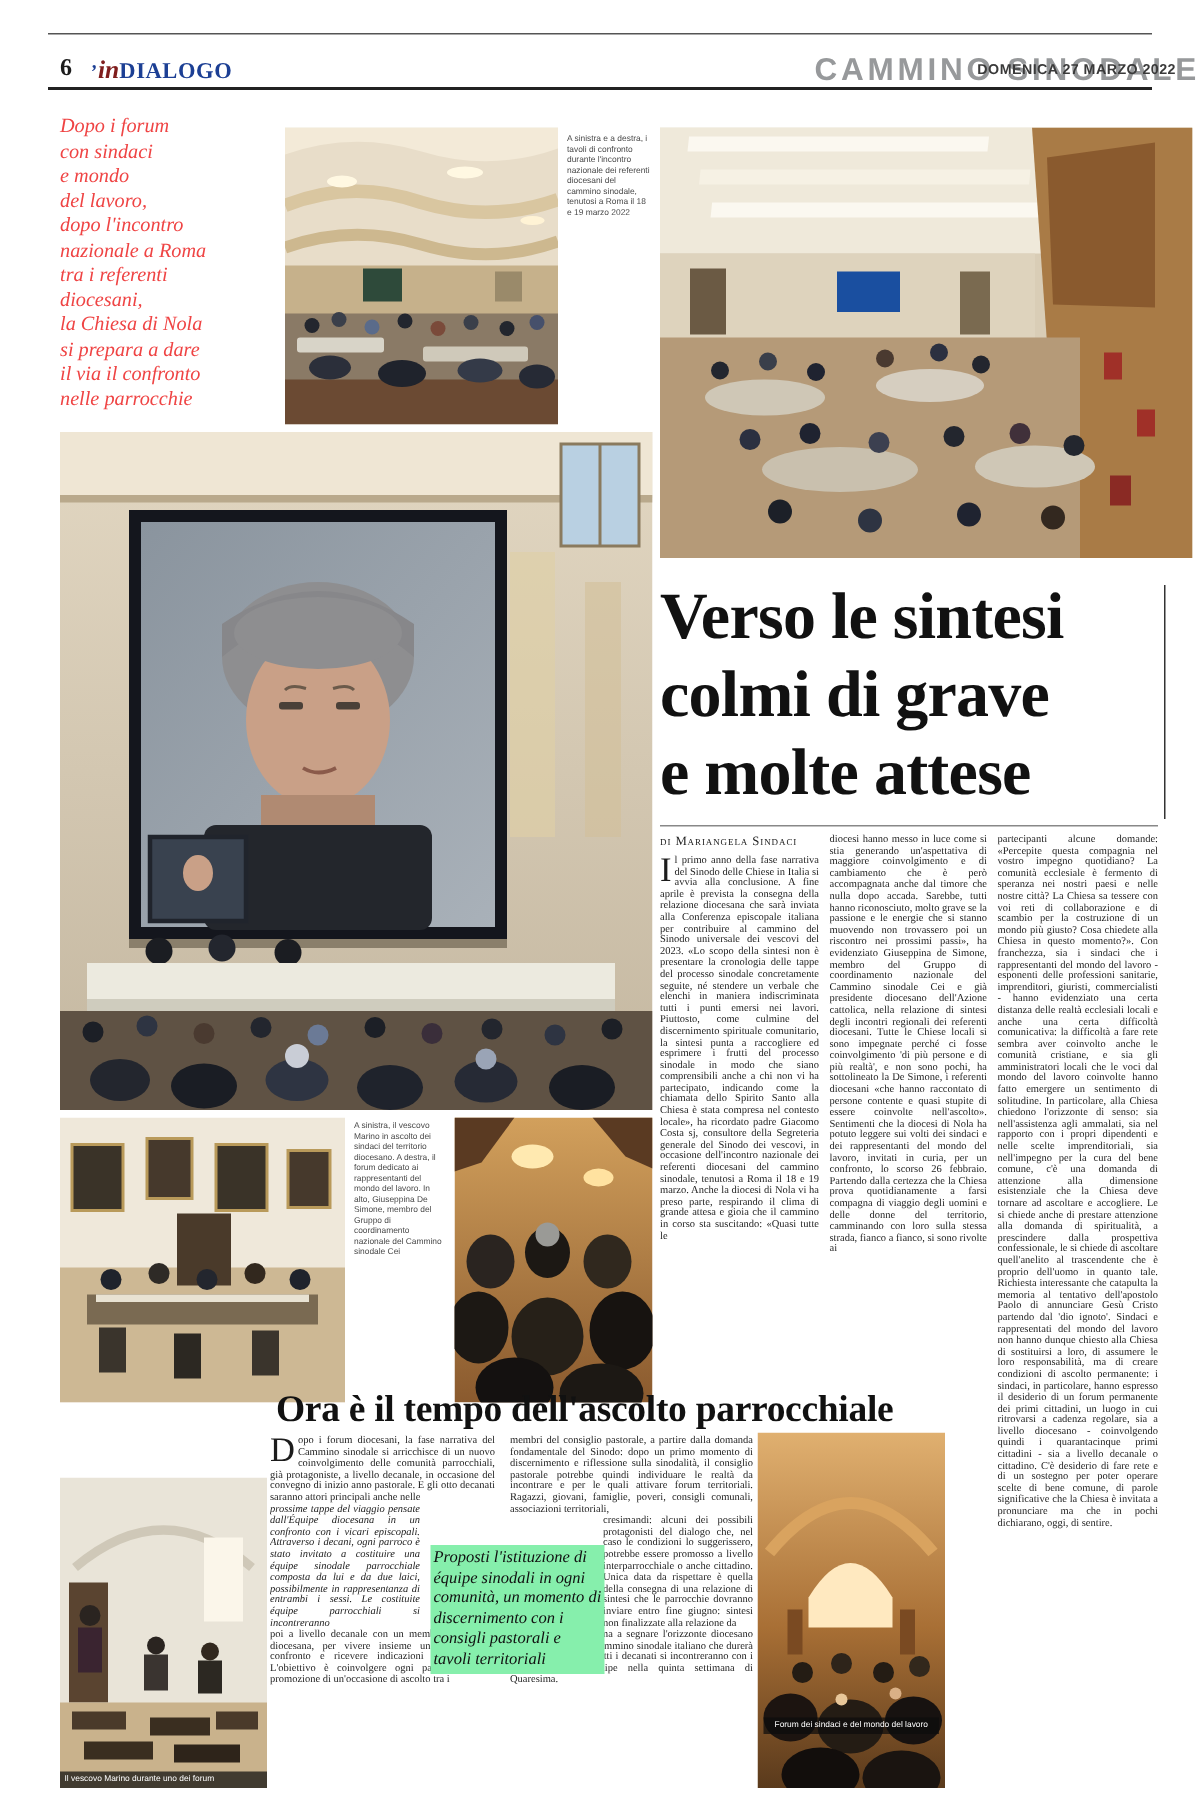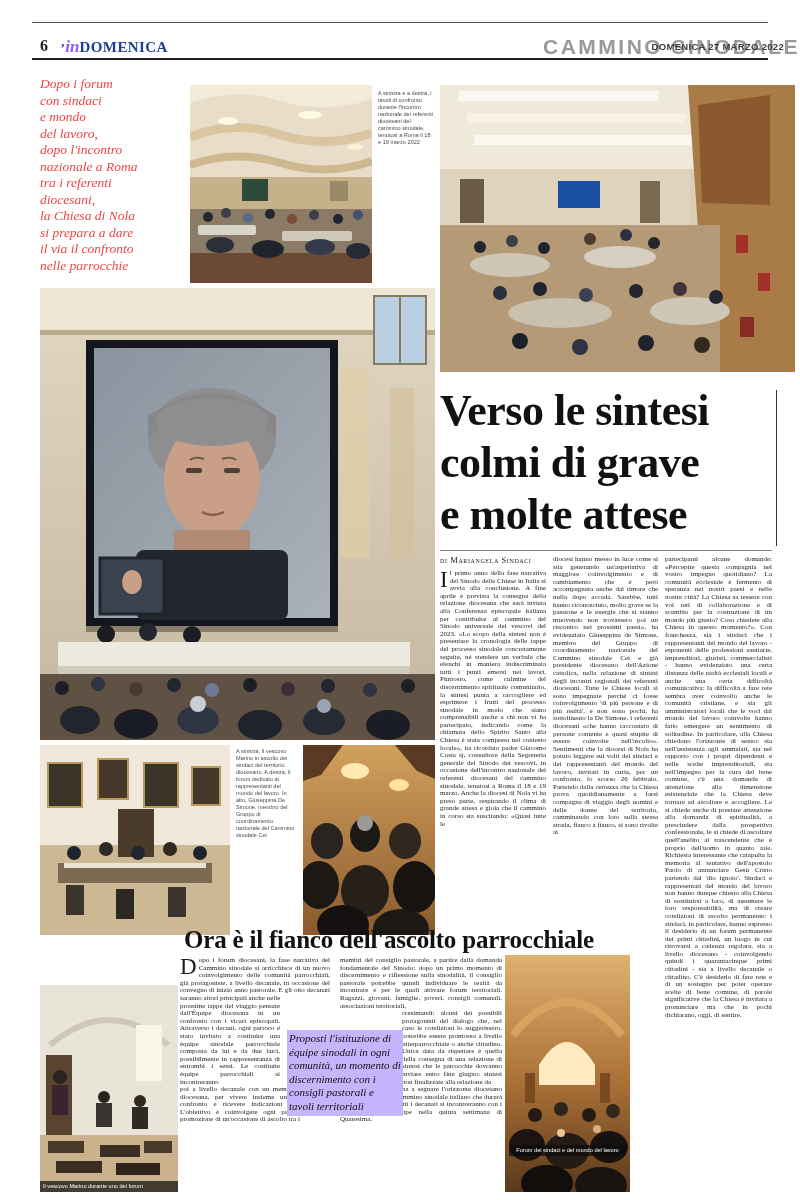--- a/index.html
+++ b/index.html
@@ -2,53 +2,53 @@
 <html><head>
 <meta charset="utf-8">
 <style>
   html,body{margin:0;padding:0;background:#fff;}
   #page{position:relative;width:800px;height:1200px;background:#fff;overflow:hidden;
         font-family:"Liberation Serif",serif;color:#1c1c1c;}
   .abs{position:absolute;}
   .hr{position:absolute;background:#222;}
   
   .pageno{font:700 16px "Liberation Serif",serif;}
-  .logo-in{font:italic 700 17px "Liberation Serif",serif;color:#8b5cf6;}
+  .logo-in{font:italic 700 17px "Liberation Serif",serif;color:#7f1d1d;}
   .logo-flourish{color:#1c3f94;font:italic 700 13px "Liberation Serif",serif;margin-right:1px;}
   .logo-dialogo{font:700 15px "Liberation Serif",serif;color:#1c3f94;letter-spacing:.4px;}
   .section-title{font:700 21px "Liberation Sans",sans-serif;color:#97999b;letter-spacing:2.5px;}
   .page-date{font:700 9.5px "Liberation Sans",sans-serif;color:#3a3a3a;letter-spacing:.3px;}
   
   .intro{font:italic 400 13.5px "Liberation Serif",serif;line-height:16.5px;white-space:pre-line;color:#ef4444;}
   
   .cap{font:400 5.6px "Liberation Sans",sans-serif;color:#4a4a4a;line-height:7px;}
   .photo-cap{position:absolute;background:rgba(12,12,12,.72);color:#fff;
              font:400 5.6px "Liberation Sans",sans-serif;line-height:7px;padding:2px 3px;}
   
   .headline{font:600 44px "Liberation Serif",serif;line-height:52px;letter-spacing:-.5px;white-space:pre-line;color:#111;}
   .byline{font:400 8.5px "Liberation Serif",serif;font-variant:small-caps;letter-spacing:.6px;color:#222;}
   .bodytxt{font:400 7px "Liberation Serif",serif;line-height:7.6px;text-align:justify;overflow:hidden;}
   .dropcap{float:left;font-size:23px;line-height:19px;padding-right:2px;font-weight:400;}
   
   .headline2{font:700 25px "Liberation Serif",serif;letter-spacing:-.2px;color:#111;}
-  .pullquote{font:italic 400 11px "Liberation Serif",serif;line-height:13.5px;color:#101010;background:#c4b5fd;}
+  .pullquote{font:italic 400 11px "Liberation Serif",serif;line-height:13.5px;color:#101010;background:#86efac;}
   .seg{text-align:justify;}
   svg{display:block;}
 </style>
 </head>
 <body>
 
 <div id="page">
 
   <div class="hr" style="left:32px;top:22px;width:736px;height:1px;background:#555;"></div>
   <div class="hr" style="left:32px;top:58px;width:736px;height:2px;"></div>
 
   <div class="abs pageno" style="left:40px;top:37px;">6</div>
   <div class="abs" style="left:60px;top:37px;">
-    <span class="logo-flourish">ʼ</span><span class="logo-in">in</span><span class="logo-dialogo">DOMENICA</span>
+    <span class="logo-flourish">ʼ</span><span class="logo-in">in</span><span class="logo-dialogo">DIALOGO</span>
   </div>
   <div class="abs section-title" style="left:0;top:35px;width:800px;text-align:right;">CAMMINO SINODALE</div>
   <div class="abs page-date" style="right:16px;top:41px;">DOMENICA 27 MARZO 2022</div>
 
   <div class="abs intro" style="left: 40px; top: 76px; width: 148px; white-space: pre-line;">Dopo i forum
 con sindaci
 e mondo
 del lavoro,
 dopo l'incontro
 nazionale a Roma
@@ -249,27 +249,27 @@
   <div class="hr" style="left:776px;top:390px;width:1px;height:156px;background:#333;"></div>
   <div class="hr" style="left:440px;top:550px;width:332px;height:1px;background:#888;"></div>
   <div class="abs byline" style="left:440px;top:555px;">di Mariangela Sindaci</div>
 
   <div class="abs bodytxt" style="left:440px;top:570px;width:106px;height:366px;">
     <span class="dropcap">I</span><span>l primo anno della fase narrativa del Sinodo delle Chiese in Italia si avvia alla conclusione. A fine aprile è prevista la consegna della relazione diocesana che sarà inviata alla Conferenza episcopale italiana per contribuire al cammino del Sinodo universale dei vescovi del 2023. «Lo scopo della sintesi non è presentare la cronologia delle tappe del processo sinodale concretamente seguite, né stendere un verbale che elenchi in maniera indiscriminata tutti i punti emersi nei lavori. Piuttosto, come culmine del discernimento spirituale comunitario, la sintesi punta a raccogliere ed esprimere i frutti del processo sinodale in modo che siano comprensibili anche a chi non vi ha partecipato, indicando come la chiamata dello Spirito Santo alla Chiesa è stata compresa nel contesto locale», ha ricordato padre Giacomo Costa sj, consultore della Segreteria generale del Sinodo dei vescovi, in occasione dell'incontro nazionale dei referenti diocesani del cammino sinodale, tenutosi a Roma il 18 e 19 marzo. Anche la diocesi di Nola vi ha preso parte, respirando il clima di grande attesa e gioia che il cammino in corso sta suscitando: «Quasi tutte le</span>
   </div>
   <div class="abs bodytxt" style="left:553px;top:556px;width:105px;height:380px;">diocesi hanno messo in luce come si stia generando un'aspettativa di maggiore coinvolgimento e di cambiamento che è però accompagnata anche dal timore che nulla dopo accada. Sarebbe, tutti hanno riconosciuto, molto grave se la passione e le energie che si stanno muovendo non trovassero poi un riscontro nei prossimi passi», ha evidenziato Giuseppina de Simone, membro del Gruppo di coordinamento nazionale del Cammino sinodale Cei e già presidente diocesano dell'Azione cattolica, nella relazione di sintesi degli incontri regionali dei referenti diocesani. Tutte le Chiese locali si sono impegnate perché ci fosse coinvolgimento 'di più persone e di più realtà', e non sono pochi, ha sottolineato la De Simone, i referenti diocesani «che hanno raccontato di persone contente e quasi stupite di essere coinvolte nell'ascolto». Sentimenti che la diocesi di Nola ha potuto leggere sui volti dei sindaci e dei rappresentanti del mondo del lavoro, invitati in curia, per un confronto, lo scorso 26 febbraio. Partendo dalla certezza che la Chiesa prova quotidianamente a farsi compagna di viaggio degli uomini e delle donne del territorio, camminando con loro sulla stessa strada, fianco a fianco, si sono rivolte ai</div>
   <div class="abs bodytxt" style="left:665px;top:556px;width:107px;height:604px;">partecipanti alcune domande: «Percepite questa compagnia nel vostro impegno quotidiano? La comunità ecclesiale è fermento di speranza nei nostri paesi e nelle nostre città? La Chiesa sa tessere con voi reti di collaborazione e di scambio per la costruzione di un mondo più giusto? Cosa chiedete alla Chiesa in questo momento?». Con franchezza, sia i sindaci che i rappresentanti del mondo del lavoro - esponenti delle professioni sanitarie, imprenditori, giuristi, commercialisti - hanno evidenziato una certa distanza delle realtà ecclesiali locali e anche una certa difficoltà comunicativa: la difficoltà a fare rete sembra aver coinvolto anche le comunità cristiane, e sia gli amministratori locali che le voci dal mondo del lavoro coinvolte hanno fatto emergere un sentimento di solitudine. In particolare, alla Chiesa chiedono l'orizzonte di senso: sia nell'assistenza agli ammalati, sia nel rapporto con i propri dipendenti e nelle scelte imprenditoriali, sia nell'impegno per la cura del bene comune, c'è una domanda di attenzione alla dimensione esistenziale che la Chiesa deve tornare ad ascoltare e accogliere. Le si chiede anche di prestare attenzione alla domanda di spiritualità, a prescindere dalla prospettiva confessionale, le si chiede di ascoltare quell'anelito al trascendente che è proprio dell'uomo in quanto tale. Richiesta interessante che catapulta la memoria al tentativo dell'apostolo Paolo di annunciare Gesù Cristo partendo dal 'dio ignoto'. Sindaci e rappresentati del mondo del lavoro non hanno dunque chiesto alla Chiesa di sostituirsi a loro, di assumere le loro responsabilità, ma di creare condizioni di ascolto permanente: i sindaci, in particolare, hanno espresso il desiderio di un forum permanente dei primi cittadini, un luogo in cui ritrovarsi a cadenza regolare, sia a livello diocesano - coinvolgendo quindi i quarantacinque primi cittadini - sia a livello decanale o cittadino. C'è desiderio di fare rete e di un sostegno per poter operare scelte di bene comune, di parole significative che la Chiesa è invitata a pronunciare ma che in pochi dichiarano, oggi, di sentire.</div>
 
-  <div class="abs headline2" style="left:184px;top:926px;width:440px;">Ora è il fianco dell'ascolto parrocchiale</div>
+  <div class="abs headline2" style="left:184px;top:926px;width:440px;">Ora è il tempo dell'ascolto parrocchiale</div>
 
   <div class="abs bodytxt" style="left:180px;top:957px;width:150px;height:212px;">
     <div class="seg" style="width:150px;">
       <span class="dropcap">D</span><span>opo i forum diocesani, la fase narrativa del Cammino sinodale si arricchisce di un nuovo coinvolgimento delle comunità parrocchiali, già protagoniste, a livello decanale, in occasione del convegno di inizio anno pastorale. E gli otto decanati saranno attori principali anche nelle</span>
     </div>
-    <div class="seg" style="width:100px;">prossime tappe del viaggio pensate dall'Équipe diocesana in un confronto con i vicari episcopali. Attraverso i decani, ogni parroco è stato invitato a costituire una équipe sinodale parrocchiale composta da lui e da due laici, possibilmente in rappresentanza di entrambi i sessi. Le costituite équipe parrocchiali si incontreranno</div>
+    <div class="seg" style="width:100px;font-style:italic;">prossime tappe del viaggio pensate dall'Équipe diocesana in un confronto con i vicari episcopali. Attraverso i decani, ogni parroco è stato invitato a costituire una équipe sinodale parrocchiale composta da lui e da due laici, possibilmente in rappresentanza di entrambi i sessi. Le costituite équipe parrocchiali si incontreranno</div>
     <div class="seg" style="width:150px;">poi a livello decanale con un membro dell'équipe diocesana, per vivere insieme un momento di confronto e ricevere indicazioni sul da farsi. L'obiettivo è coinvolgere ogni parrocchia nella promozione di un'occasione di ascolto tra i</div>
   </div>
 
   <div class="abs bodytxt" style="left:340px;top:957px;width:162px;height:212px;">
     <div class="seg" style="width:162px;">membri del consiglio pastorale, a partire dalla domanda fondamentale del Sinodo: dopo un primo momento di discernimento e riflessione sulla sinodalità, il consiglio pastorale potrebbe quindi individuare le realtà da incontrare e per le quali attivare forum territoriali. Ragazzi, giovani, famiglie, poveri, consigli comunali, associazioni territoriali,</div>
     <div class="seg" style="width:100px;margin-left:62px;">cresimandi: alcuni dei possibili protagonisti del dialogo che, nel caso le condizioni lo suggerissero, potrebbe essere promosso a livello interparrocchiale o anche cittadino. Unica data da rispettare è quella della consegna di una relazione di sintesi che le parrocchie dovranno inviare entro fine giugno: sintesi non finalizzate alla relazione da</div>
     <div class="seg" style="width:162px;">consegnare alla Cei ma a segnare l'orizzonte diocesano per il prosieguo del cammino sinodale italiano che durerà fino al 2025. Quasi tutti i decanati si incontreranno con i coordinatori di équipe nella quinta settimana di Quaresima.</div>
   </div>
 
   <div class="abs pullquote" style="left:287px;top:1030px;width:112px;height:82px;padding:2px;">Proposti l'istituzione di équipe sinodali in ogni comunità, un momento di discernimento con i consigli pastorali e tavoli territoriali</div>

